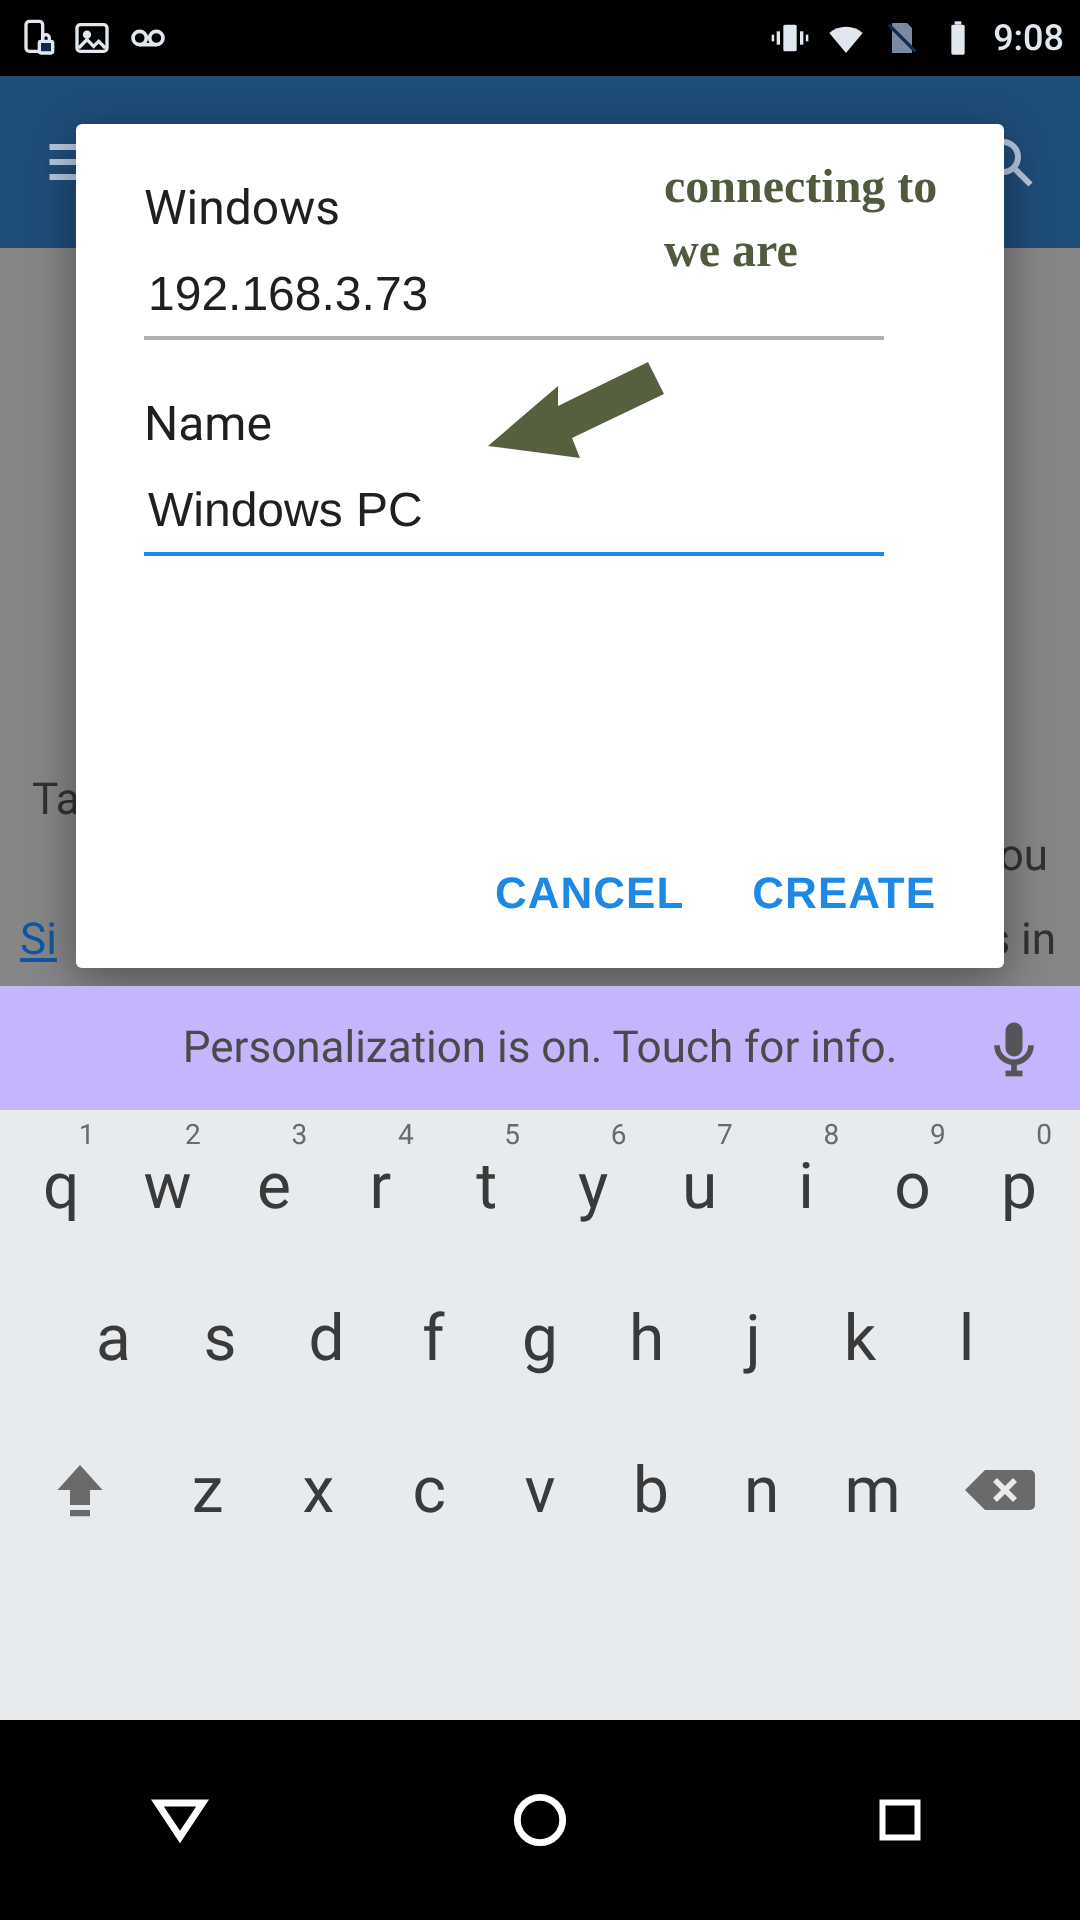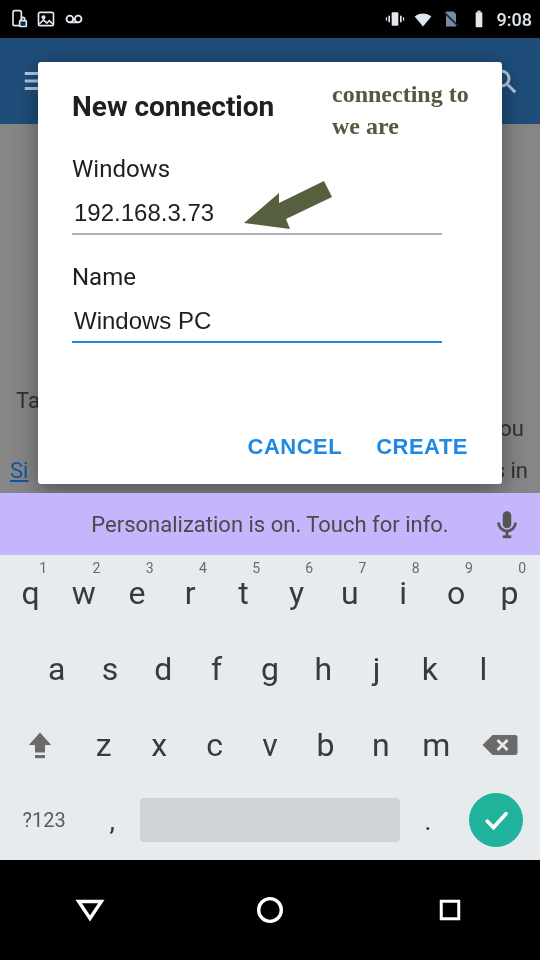--- a/index.html
+++ b/index.html
@@ -139,21 +139,20 @@
 
   <div class="bg-content">
     <span style="position:absolute; left:16px;">Ta</span>
     <span style="position:absolute; right:16px;margin-top:28px;">ou</span>
     <span class="bg-link" style="position:absolute; left:10px; top:330px;">Si</span>
     <span style="position:absolute; right:12px; top:330px;">s in</span>
   </div>
   <div class="scrim"></div>
 
   <div class="dialog">
-    <div class="dialog-title">New connection</div>
 
     <div class="field-label">Windows</div>
     <input class="field-input" value="192.168.3.73" style="">
 
     <div class="field-label">Name</div>
     <input class="field-input focused" value="Windows PC" style="">
 
     <div class="dialog-actions">
       <button class="dialog-btn">CANCEL</button>
       <button class="dialog-btn">CREATE</button>
@@ -225,35 +224,20 @@
           <div class="key">m</div>
         </div>
       <div class="back-key">
         <svg viewBox="0 0 32 24" width="40" height="30" fill="#6a6a6a">
             <path d="M10 4h18a2 2 0 012 2v12a2 2 0 01-2 2H10l-8-8z"></path>
             <line x1="14" y1="8" x2="22" y2="16" stroke="#e7ebee" stroke-width="2.2"></line>
             <line x1="22" y1="8" x2="14" y2="16" stroke="#e7ebee" stroke-width="2.2"></line>
           </svg>
       </div>
     </div>
-    <div class="key-row row4">
-      <div class="sym-key">?123</div>
-      <div class="comma-key">,</div>
-      <div class="space-key">
-          <div class="space-bar"></div>
-        </div>
-      <div class="period-key">.</div>
-      <div class="enter-key">
-        <div class="enter-circle">
-          <svg viewBox="0 0 24 24" width="30" height="30" fill="none" stroke="#fff" stroke-width="3" stroke-linecap="round">
-              <polyline points="5,13 10,18 20,7"></polyline>
-            </svg>
-        </div>
-      </div>
-    </div>
   </div>
 
   <div class="navbar">
     <div class="nav-btn">
       <svg viewBox="0 0 24 24" width="34" height="34" fill="none" stroke="#fff" stroke-width="2.4">
           <polygon points="4,6 20,6 12,18"></polygon>
         </svg>
     </div>
     <div class="nav-btn">
       <svg viewBox="0 0 24 24" width="34" height="34" fill="none" stroke="#fff" stroke-width="2.4">

